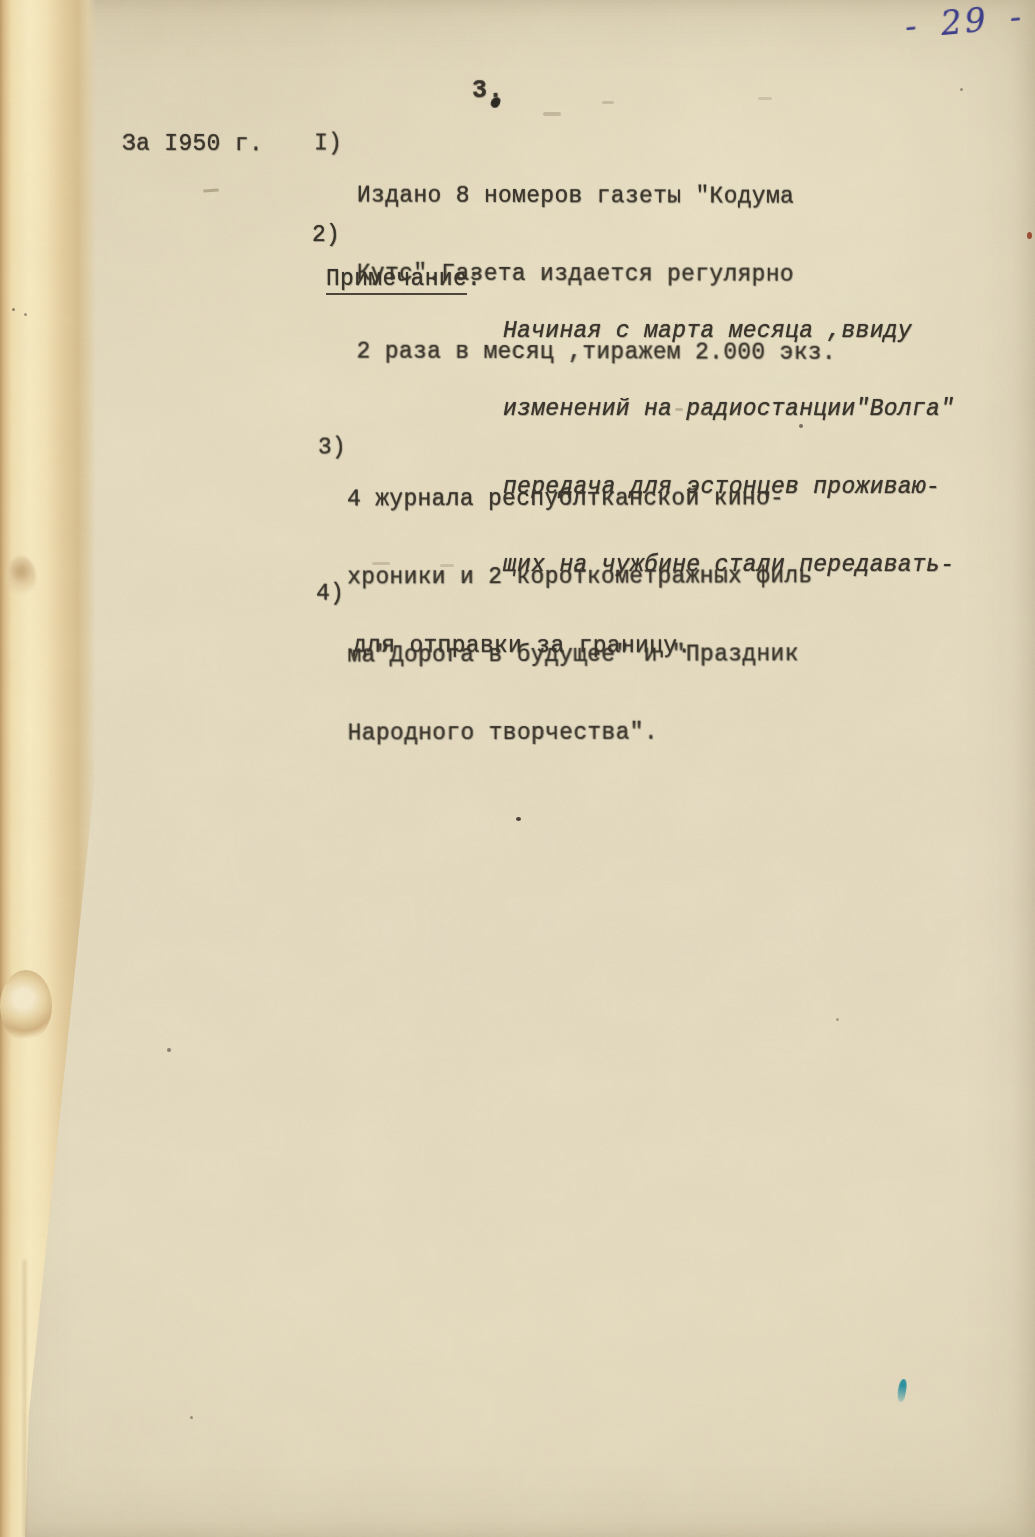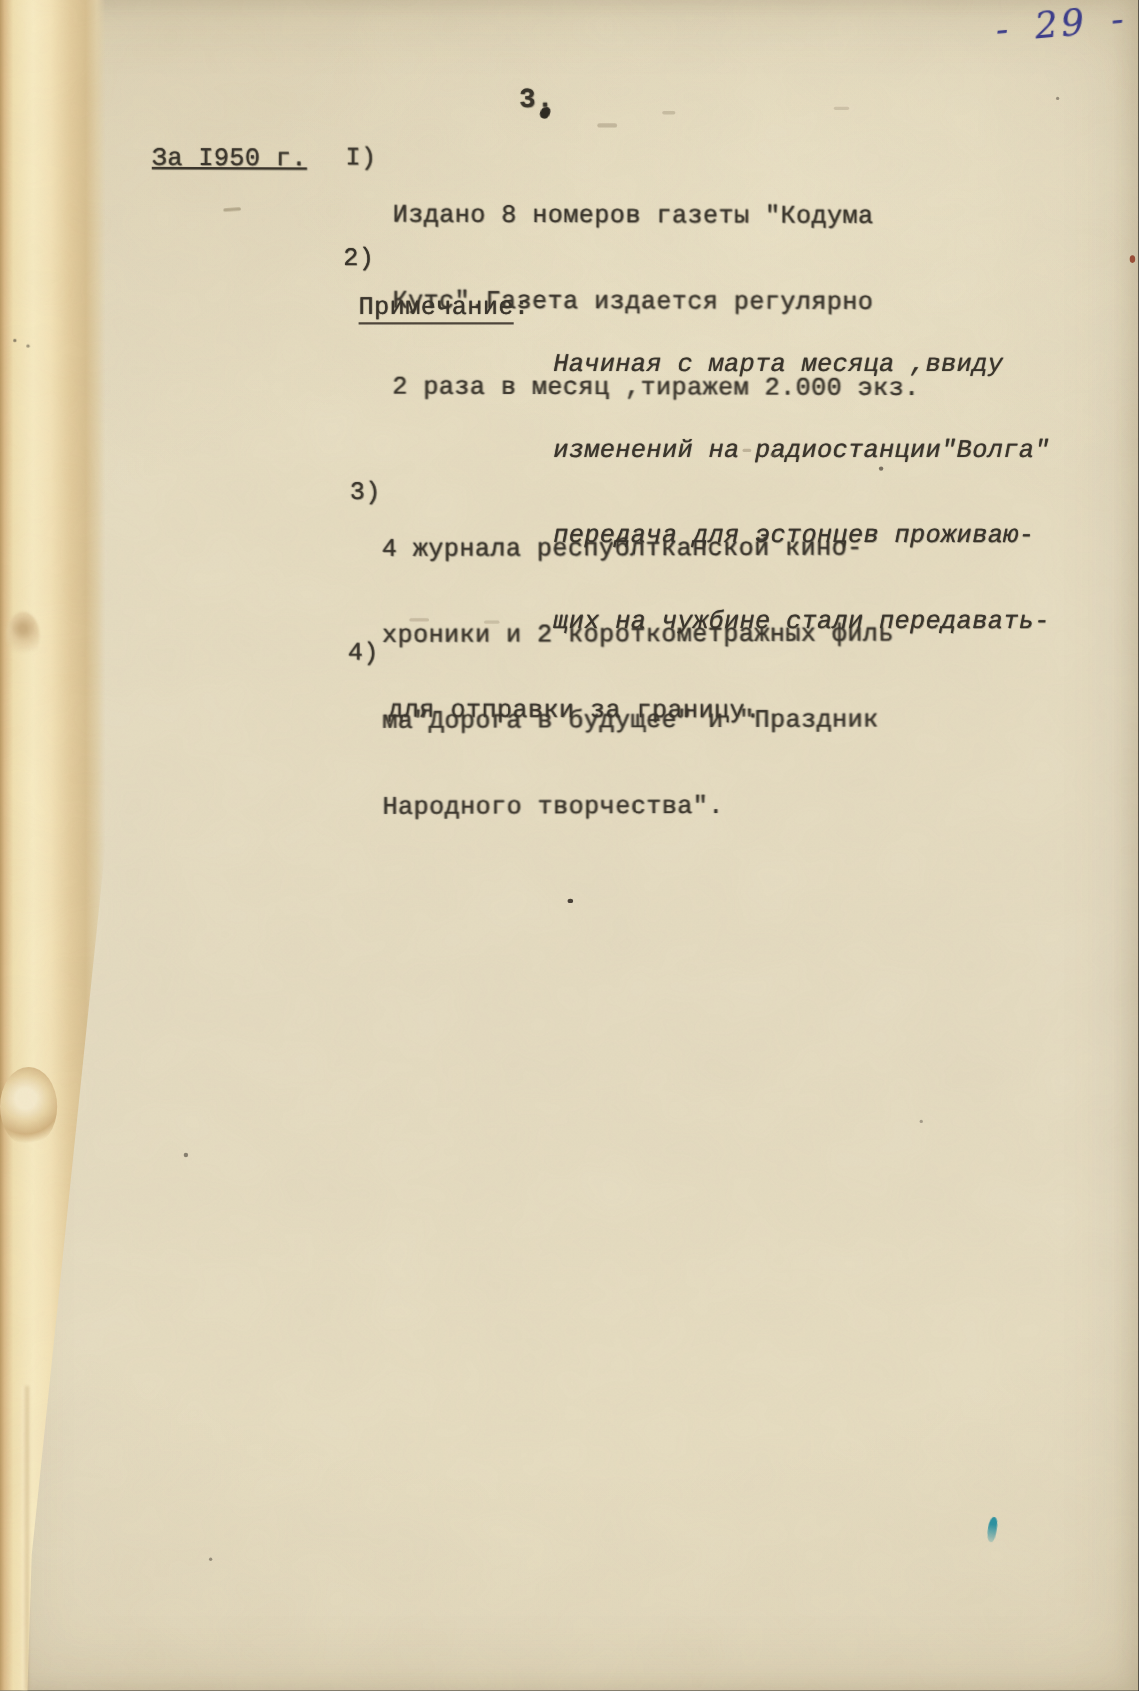--- a/index.html
+++ b/index.html
@@ -78,21 +78,21 @@
 <div class="page">
 
   <div class="fold"></div>
   <div class="fold-crease"></div>
 
   <div class="folio">- 29 -</div>
 
   <div class="tw pagenum" style="left:472px;top:78px;">3.</div>
   <div class="mark ink-blob" style="left:491px;top:97px;width:9px;height:11px;transform:rotate(15deg);"></div>
 
-  <div class="tw" style="left:138px;top:131px;transform:rotate(.2deg);text-decoration:underline;">За I950 г.</div>
+  <div class="tw" style="left:122px;top:131px;transform:rotate(.2deg);">За I950 г.</div>
 
   <div class="tw" style="left:0;top:131px;right:0;transform:rotate(.15deg);">
     <span class="num" style="left:314px;">I)</span>
     <div class="lines" style="position:absolute;left:357px;top:0;">
       <div>Издано 8 номеров газеты "Кодума</div>
       <div>Кутс".Газета издается регулярно</div>
       <div>2 раза в месяц ,тиражем 2.000 экз.</div>
     </div>
   </div>
 

